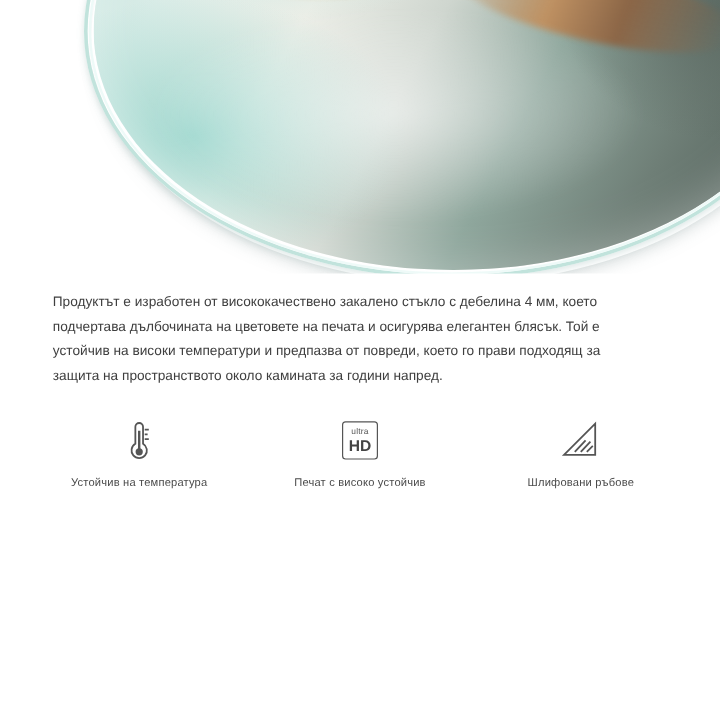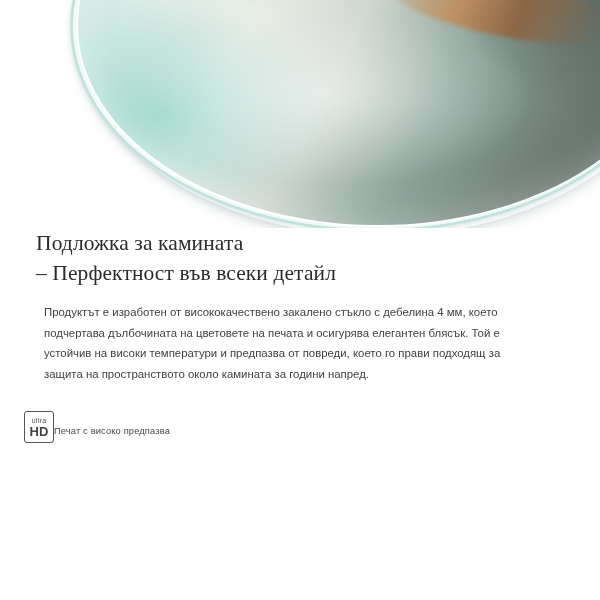--- a/index.html
+++ b/index.html
@@ -163,21 +163,21 @@
   
   .features {
     margin-top: 20px;
     padding: 0 24px;
     display: grid;
     grid-template-columns: repeat(3, 1fr);
     grid-row-gap: 22px;
   }
   .feature {
     display: flex;
-    flex-direction: row;
+    flex-direction: column;
     align-items: center;
     text-align: center;
   }
   .feature-icon {
     height: 46px;
     display: flex;
     align-items: center;
     justify-content: center;
   }
   .feature-label {
@@ -227,41 +227,61 @@
         <div class="haze"></div>
       </div>
       <div class="shadow-arc"></div>
       <div class="rim"></div>
       <div class="rim2"></div>
     </div>
   </div>
 
   <div class="content">
 
-    <h1 class="headline">
-      <span>Подложка за камината</span>
-      <span class="l2">– Перфектност във всеки детайл</span>
-    </h1>
 
     <p class="body-copy">Продуктът е изработен от висококачествено закалено стъкло с дебелина 4 мм, което подчертава дълбочината на цветовете на печата и осигурява елегантен блясък. Той е устойчив на високи температури и предпазва от повреди, което го прави подходящ за защита на пространството около камината за години напред.</p>
 
     <div class="features">
 
+      <div class="feature">
+        <div class="feature-icon">
+          <svg width="28" height="40" viewBox="0 0 28 40" fill="none" stroke="#555" stroke-width="1.5">
+            <path d="M14 5.5a3.2 3.2 0 0 1 3.2 3.2v14.1a6.4 6.4 0 1 1-6.4 0V8.7A3.2 3.2 0 0 1 14 5.5z"></path>
+            <circle cx="14" cy="29.5" r="3" fill="#555" stroke="none"></circle>
+            <line x1="14" y1="12" x2="14" y2="28" stroke-width="2"></line>
+            <line x1="18.6" y1="11" x2="22" y2="11"></line>
+            <line x1="18.6" y1="15" x2="21" y2="15"></line>
+            <line x1="18.6" y1="19" x2="22" y2="19"></line>
+          </svg>
+        </div>
+        <div class="feature-label">Устойчив на температура</div>
+      </div>
 
       <div class="feature">
         <div class="feature-icon">
           <div class="ultrahd-box">
             <span class="u1">ultra</span>
             <span class="u2">HD</span>
           </div>
         </div>
-        <div class="feature-label">Печат с високо предпазва</div>
-      </div>
-
-
-
+        <div class="feature-label">Печат с високо устойчив</div>
+      </div>
+
+
+
+      <div class="feature">
+        <div class="feature-icon">
+          <svg width="36" height="34" viewBox="0 0 36 34" fill="none" stroke="#555" stroke-width="1.5">
+            <path d="M4 29 L30 3 L30 29 Z"></path>
+            <line x1="13" y1="26.5" x2="22" y2="17"></line>
+            <line x1="18" y1="26.5" x2="26" y2="18"></line>
+            <line x1="23" y1="26.5" x2="28" y2="21.5"></line>
+          </svg>
+        </div>
+        <div class="feature-label">Шлифовани ръбове</div>
+      </div>
 
 
     </div>
   </div>
 
   <div class="bottom-band"></div>
 </div>
 
 </body></html>

